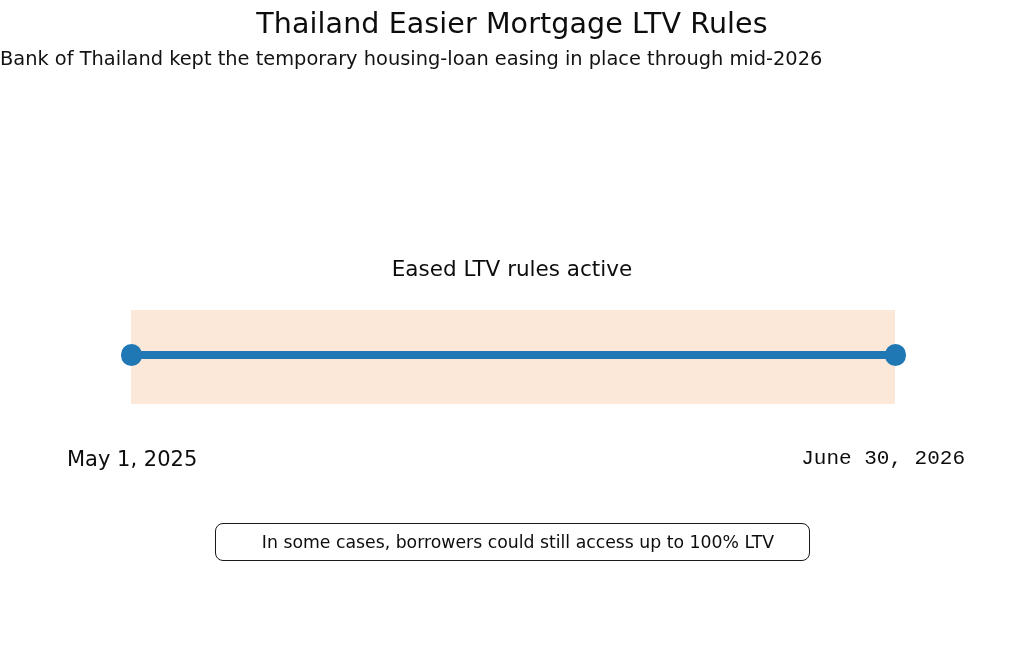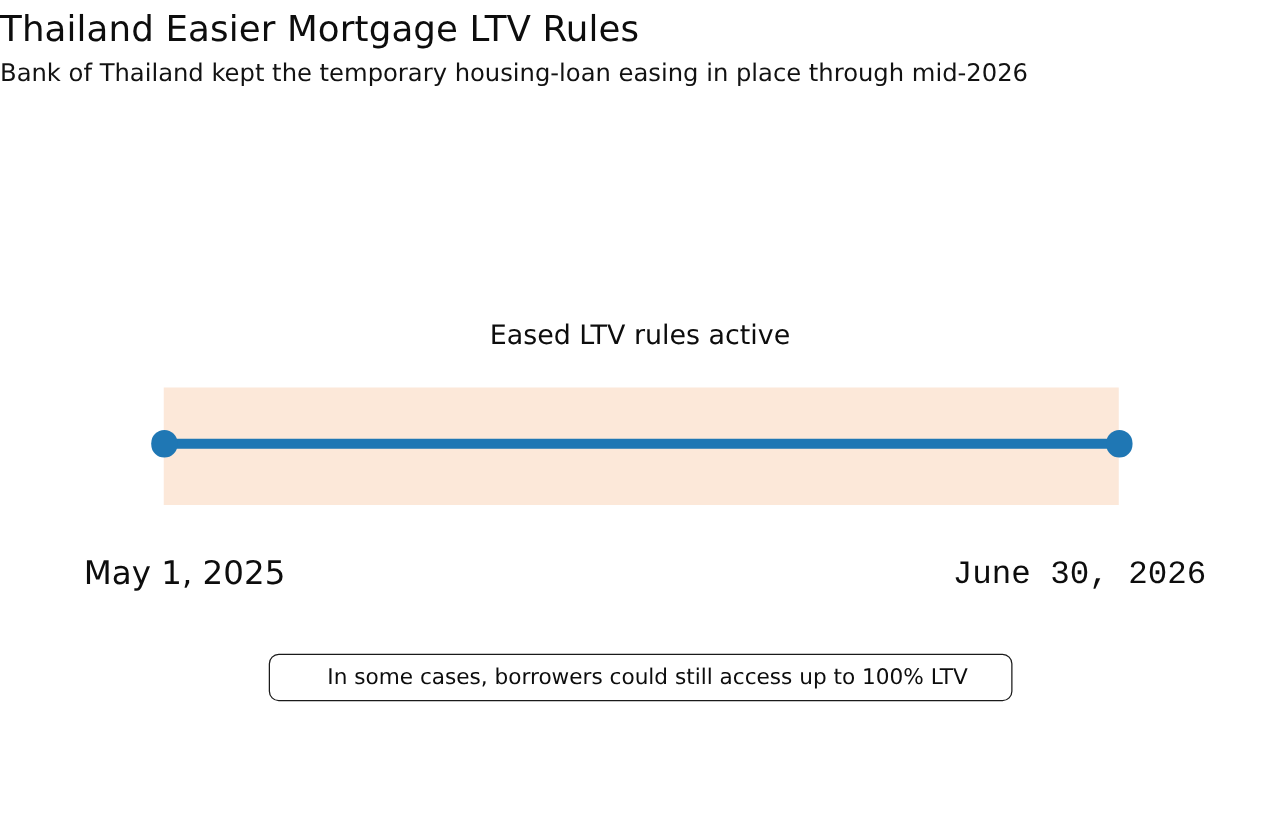--- a/index.html
+++ b/index.html
@@ -21,20 +21,21 @@
     height: 658px;
     background: #ffffff;
   }
 
   
   #chart-title {
     position: absolute;
     left: 0;
     top: 6px;
     width: 1024px;
+    text-align: center;
     font-size: 28.5px;
     line-height: 36px;
     font-weight: 400;
     color: #0d0d0d;
     letter-spacing: 0.1px;
     white-space: nowrap;
   }
   #chart-subtitle {
     position: absolute;
     left: 0;
@@ -96,21 +97,21 @@
     border-radius: 50%;
     background: #1f77b4;
   }
   #timeline-start-marker { left: 120.5px; }
   #timeline-end-marker   { left: 884.5px; }
 
   
   .date-label {
     position: absolute;
     top: 446px;
-    font-size: 26px;
+    font-size: 21px;
     line-height: 26px;
     color: #0d0d0d;
     white-space: nowrap;
   }
   #start-date-label { left: 67px; text-align: left; }
   #end-date-label   { right: 59px; text-align: center; font-family: Liberation Mono, monospace; }
 
   
   #annotation-box {
     position: absolute;

